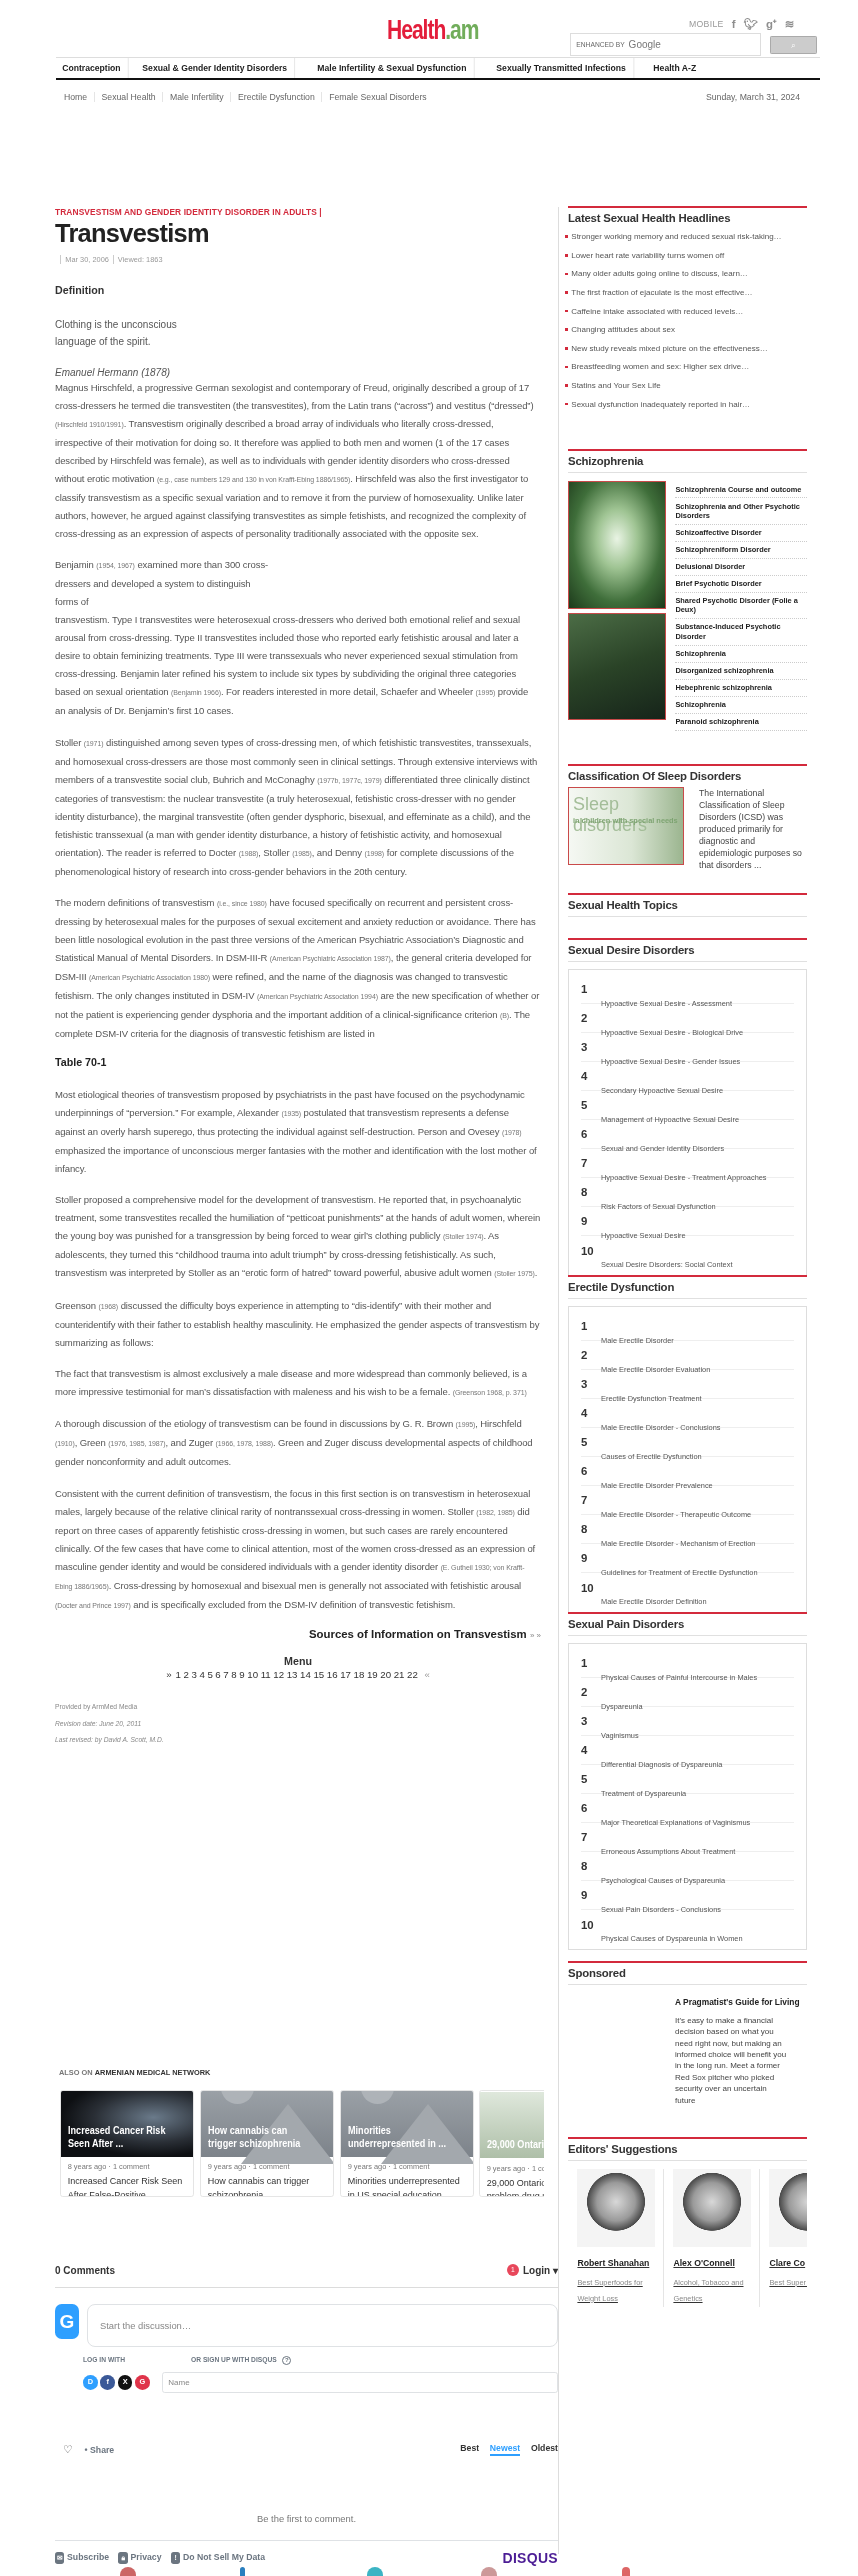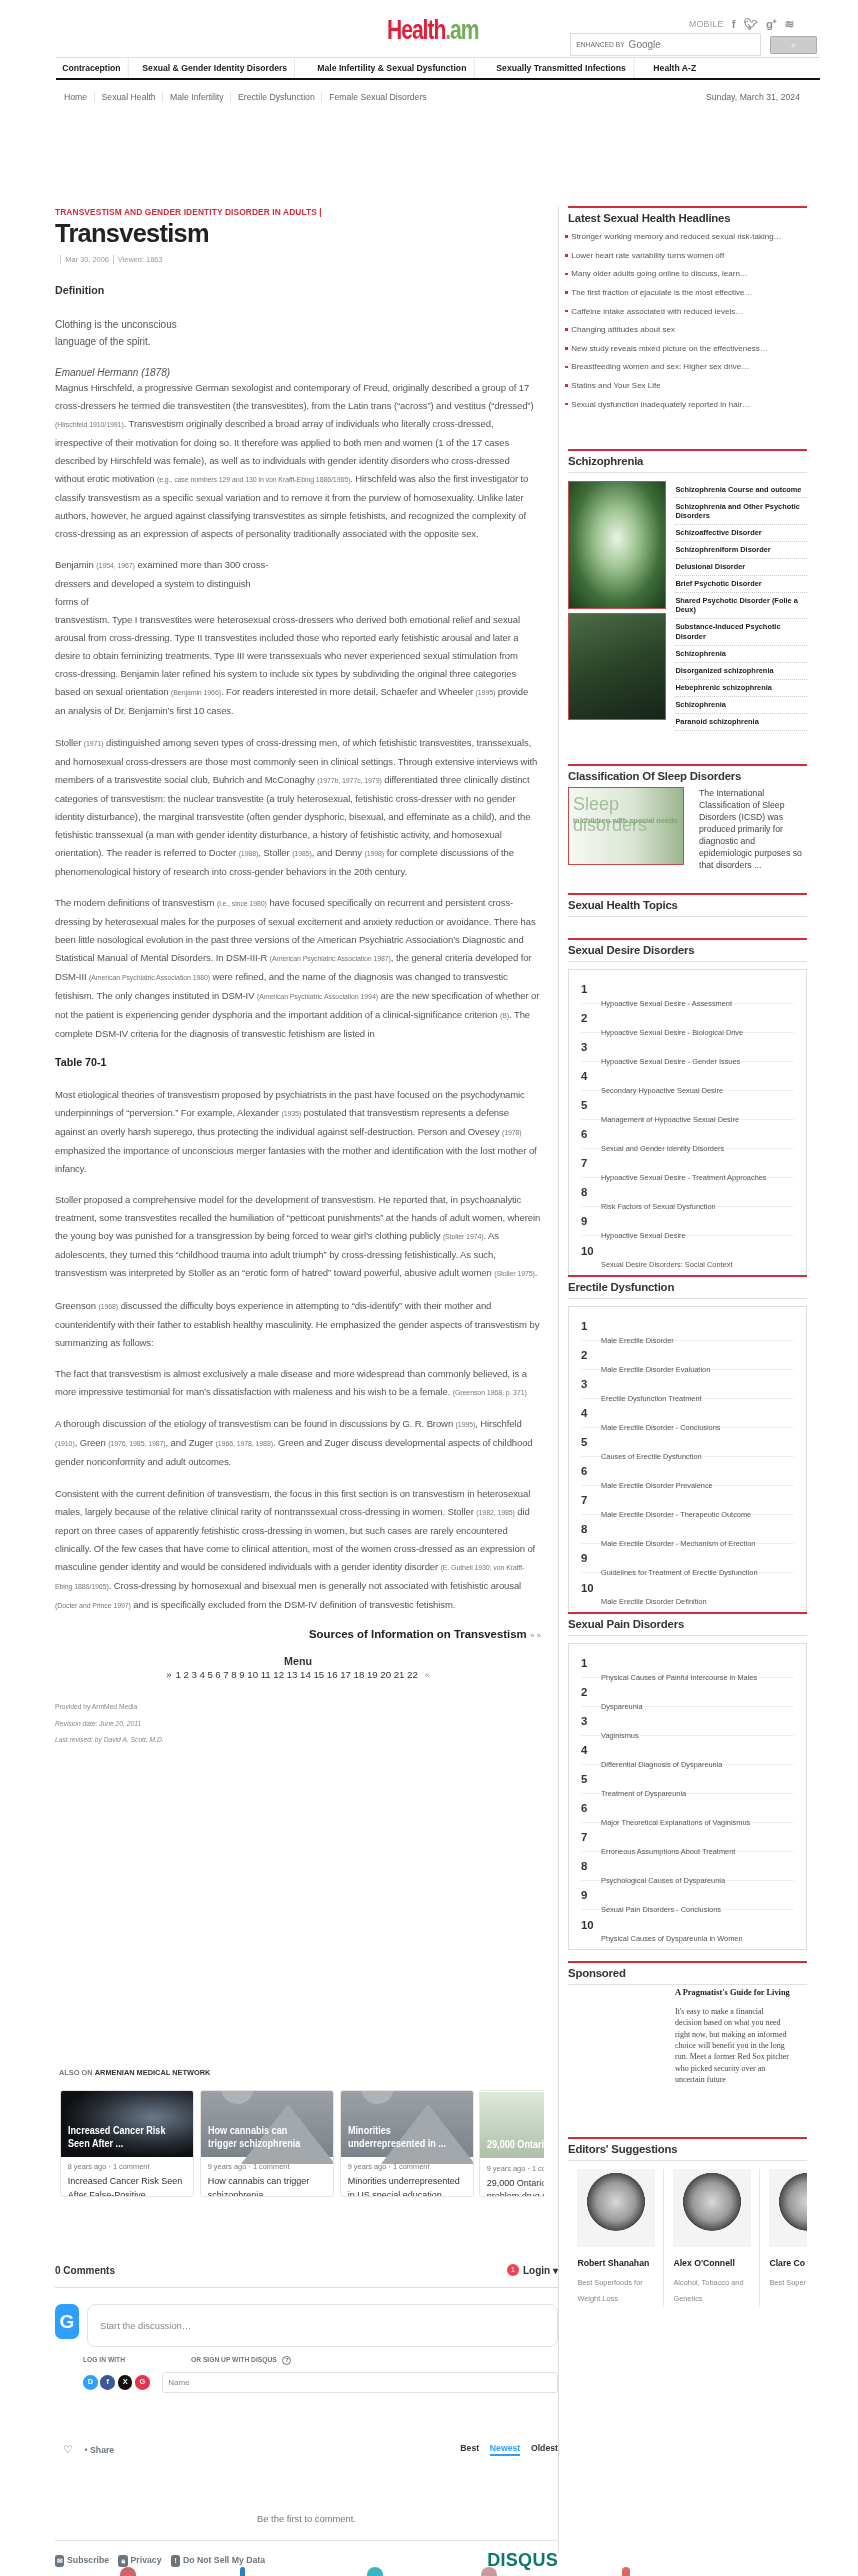--- a/index.html
+++ b/index.html
@@ -79,21 +79,21 @@
   .dq-name { position: absolute; left: 107px; top: 108px; width: 396px; height: 21.4px; border: 1.3px solid #dfe2e5; border-radius: 2.7px; padding-left: 5.3px; font-size: 8px; color: #888; line-height: 19px; }
   .help { display: inline-block; width: 9.4px; height: 9.4px; border: 1px solid #6b7580; border-radius: 50%; font-size: 6px; text-align: center; line-height: 7.4px; color: #6b7580; margin-left: 5.3px; }
   .dq-actions { position: absolute; left: 0; top: 179px; width: 503px; display: flex; align-items: center; font-size: 8.7px; }
   .heart { font-size: 10.7px; color: #555; margin-left: 8px; }
   .share { margin-left: 12px; font-weight: bold; color: #6b7580; }
   .sort { margin-left: auto; display: flex; gap: 10.7px; font-weight: bold; color: #333; }
   .sort .act { color: #2e9fff; border-bottom: 2px solid #2e9fff; padding-bottom: 1.3px; }
   .dq-empty { position: absolute; left: 0; top: 249px; width: 503px; text-align: center; font-size: 9.4px; color: #777; }
   .dq-foot { position: absolute; left: 0; top: 276px; width: 503px; border-top: 1.3px solid #dfe2e5; padding-top: 9.4px; display: flex; align-items: center; gap: 9.4px; font-size: 8.7px; font-weight: bold; color: #6b7580; }
   .dq-foot .ic { display: inline-block; width: 9.4px; height: 12px; background: #6b7580; border-radius: 2.7px; color: #fff; font-size: 6.7px; text-align: center; line-height: 12px; margin-right: 2.7px; vertical-align: middle; }
-  .dq-foot .brand { margin-left: auto; font-size: 18px; font-weight: 900; color: #0f766e; letter-spacing: 0.3px; }
+  .dq-foot .brand { margin-left: auto; font-size: 14px; font-weight: 900; color: #4c1d95; letter-spacing: 0.3px; }
 
   .bottom-icons { position: absolute; left: 120px; top: 2567px; width: 535px; height: 9.4px; }
   .bottom-icons span { position: absolute; top: 0; width: 16px; height: 9.4px; border-radius: 8px 8px 0 0; }
 
   .col-divider { position: absolute; left: 558px; top: 207px; width: 0.7px; height: 2347px; background: #ddd; }
 
   
   .side { position: absolute; left: 568px; width: 239px; }
   .sh { border-top: 2px solid #d32a3c; padding-top: 4px; font-weight: bold; font-size: 11.4px; color: #333; padding-bottom: 4px; letter-spacing: -0.2px; }
   .sh.ul { border-bottom: 0.7px solid #e0e0e0; padding-bottom: 5.3px; }
@@ -108,27 +108,27 @@
   .sleep { display: flex; gap: 15px; margin-top: 1.3px; }
   .sleep-img { width: 116px; height: 78px; border: 0.7px solid #c94a4a; background: linear-gradient(90deg, #f5f8f3 0%, #dbe6d5 55%, #9bb58f 100%); position: relative; overflow: hidden; }
   .sleep-img .t1 { position: absolute; left: 4px; top: 5.3px; font-size: 18px; color: #a3bd98; font-family: "Liberation Sans", sans-serif; }
   .sleep-img .t2 { position: absolute; left: 4px; top: 29px; font-size: 7.4px; font-weight: bold; color: #7ea472; line-height: 8.7px; }
   .sleep-txt { flex: 1; font-size: 8.7px; color: #444; line-height: 12px; }
   .num-box { border: 0.7px solid #ddd; margin-top: 6.7px; padding: 5.3px 12px 9.4px; }
   .num-row { display: flex; align-items: center; border-bottom: 0.7px solid #eee; height: 29px; }
   .num-row:last-child { border-bottom: none; }
   .num-row .n { width: 20px; font-weight: bold; font-size: 11.4px; color: #333; }
   .num-row .t { font-size: 7.4px; color: #555; margin-top: 28px; }
-  .spons { display: flex; margin-top: 3px; font-family: Liberation Serif, serif; }
+  .spons { display: flex; margin-top: 12px; }
   .spons .blank { width: 107px; }
   .spons .body { flex: 1; }
   .spons .st { font-weight: bold; font-size: 8.4px; color: #222; line-height: 10.7px; }
   .spons .sd { font-size: 8px; color: #444; line-height: 11.4px; margin-top: 6.7px; width: 114px; }
   .eds { display: flex; margin-top: 8px; overflow: hidden; width: 239px; }
-  .ed { width: 96px; flex: none; padding: 0 9.4px; border-right: 0.7px solid #e5e5e5; }
+  .ed { width: 96px; flex: none; padding: 0 9.4px; border-right: 0.7px solid #e5e5e5; text-decoration: underline; }
   .ed-photo { width: 78px; height: 78px; background: radial-gradient(circle at 50% 42%, #d8d8d8 0%, #9a9a9a 32%, #4a4a4a 48%, #f4f4f4 49%); margin: 0 auto; }
   .ed-name { font-weight: bold; font-size: 8.7px; color: #222; margin-top: 10.7px; white-space: nowrap; }
   .ed-topic { font-size: 7.4px; color: #888; margin-top: 6.7px; line-height: 16px; }
 </style>
 </head>
 <body>
 
 <div class="header">
   <div class="logo">
     <span class="l1">Health</span><span class="l2">.am</span>

